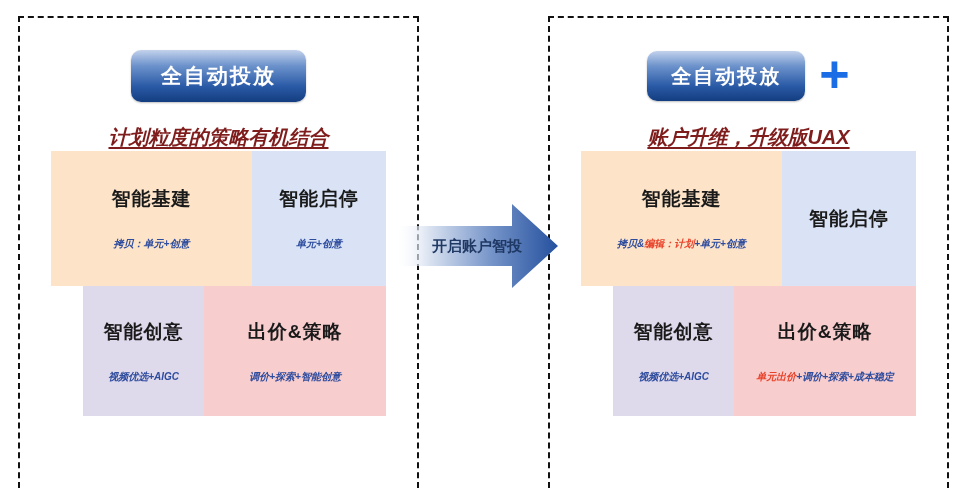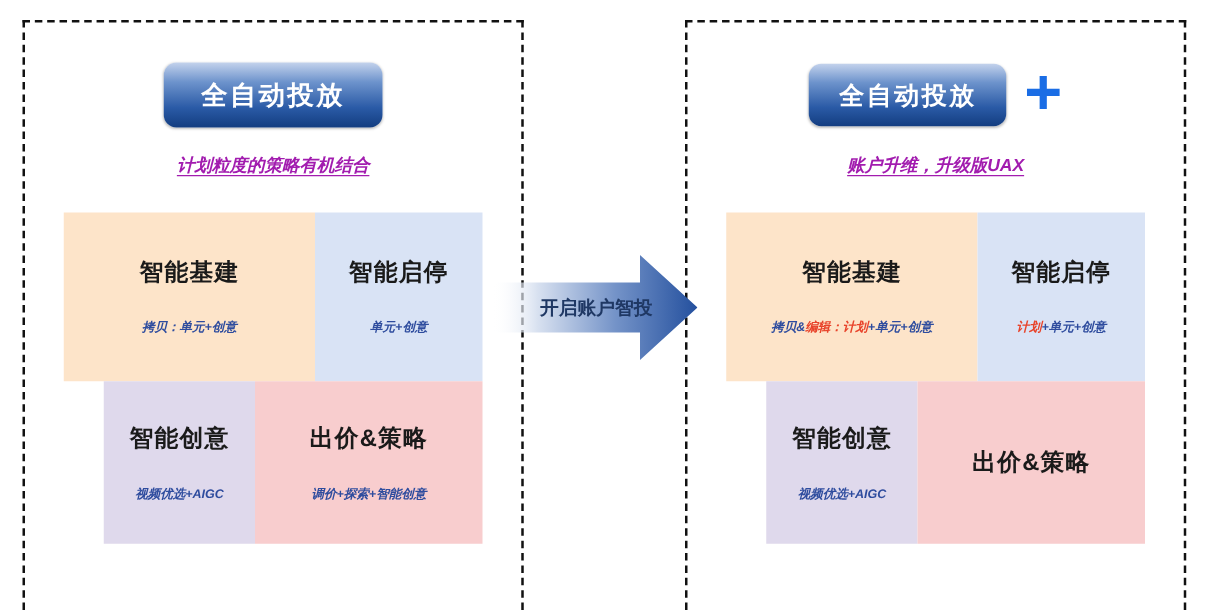--- a/index.html
+++ b/index.html
@@ -30,26 +30,26 @@
   .badge-sm{height:50px;padding:0 24px;}
   .badge-sm .badge-label{font-size:20px;}
   .badge-label-red{color:var(--red_text,#e8432a);}
   .badges-row{display:flex;align-items:center;gap:14px;height:52px;}
   .plus{
     color:var(--plus_blue,#1a6de5);font-size:52px;font-weight:900;line-height:46px;
     transform:translateY(-2px);
   }
 
   .subtitle{
-    margin-top:22px;font-size:14px;font-weight:600;font-style:italic;color:#a21caf;
+    margin-top:22px;font-size:20px;font-weight:600;font-style:italic;color:#7f1d1d;
     text-decoration:underline;text-underline-offset:3px;
   }
 
   
-  .grid{margin-top:28px;width:335px;}
+  .grid{width:335px;}
   .grid-row{display:flex;}
   .row-top{height:135px;}
   .row-bottom{height:130px;padding-left:32px;}
   .cell{
     display:flex;flex-direction:column;align-items:center;justify-content:center;
     gap:24px;padding:0 8px;box-sizing:border-box;text-align:center;
   }
   .w60{width:60%;}
   .w40{width:40%;}
   .bg-orange{background:var(--cell_orange,#fde4c9);}
@@ -114,30 +114,30 @@
   </div>
   <div class="subtitle">账户升维，升级版UAX</div>
   <div class="grid">
     <div class="grid-row row-top">
       <div class="cell bg-orange w60">
         <div class="cell-title">智能基建</div>
         <div class="cell-desc"><span class="seg-blue">拷贝&amp;</span><span class="seg-red">编辑：计划</span><span class="seg-blue">+单元+创意</span></div>
       </div>
       <div class="cell bg-blue w40">
         <div class="cell-title">智能启停</div>
-        <div class="cell-desc"><span class="seg-red">计划</span><span class="seg-blue">+单元+创意</span></div>
       </div>
     </div>
     <div class="grid-row row-bottom">
       <div class="cell bg-purple w40">
         <div class="cell-title">智能创意</div>
         <div class="cell-desc"><span class="seg-blue">视频优选+AIGC</span></div>
       </div>
       <div class="cell bg-pink w60">
         <div class="cell-title">出价&amp;策略</div>
+        <div class="cell-desc"><span class="seg-red">单元出价</span><span class="seg-blue">+调价+探索+成本稳定</span></div>
       </div>
     </div>
   </div>
 </div>
 
 <div class="arrow-wrap">
   <svg width="164" height="92" viewBox="0 0 164 92">
     <defs>
       <linearGradient id="arrowGrad" x1="0" y1="0" x2="1" y2="0">
         <stop offset="0%" stop-color="#ffffff" stop-opacity="0"></stop>

